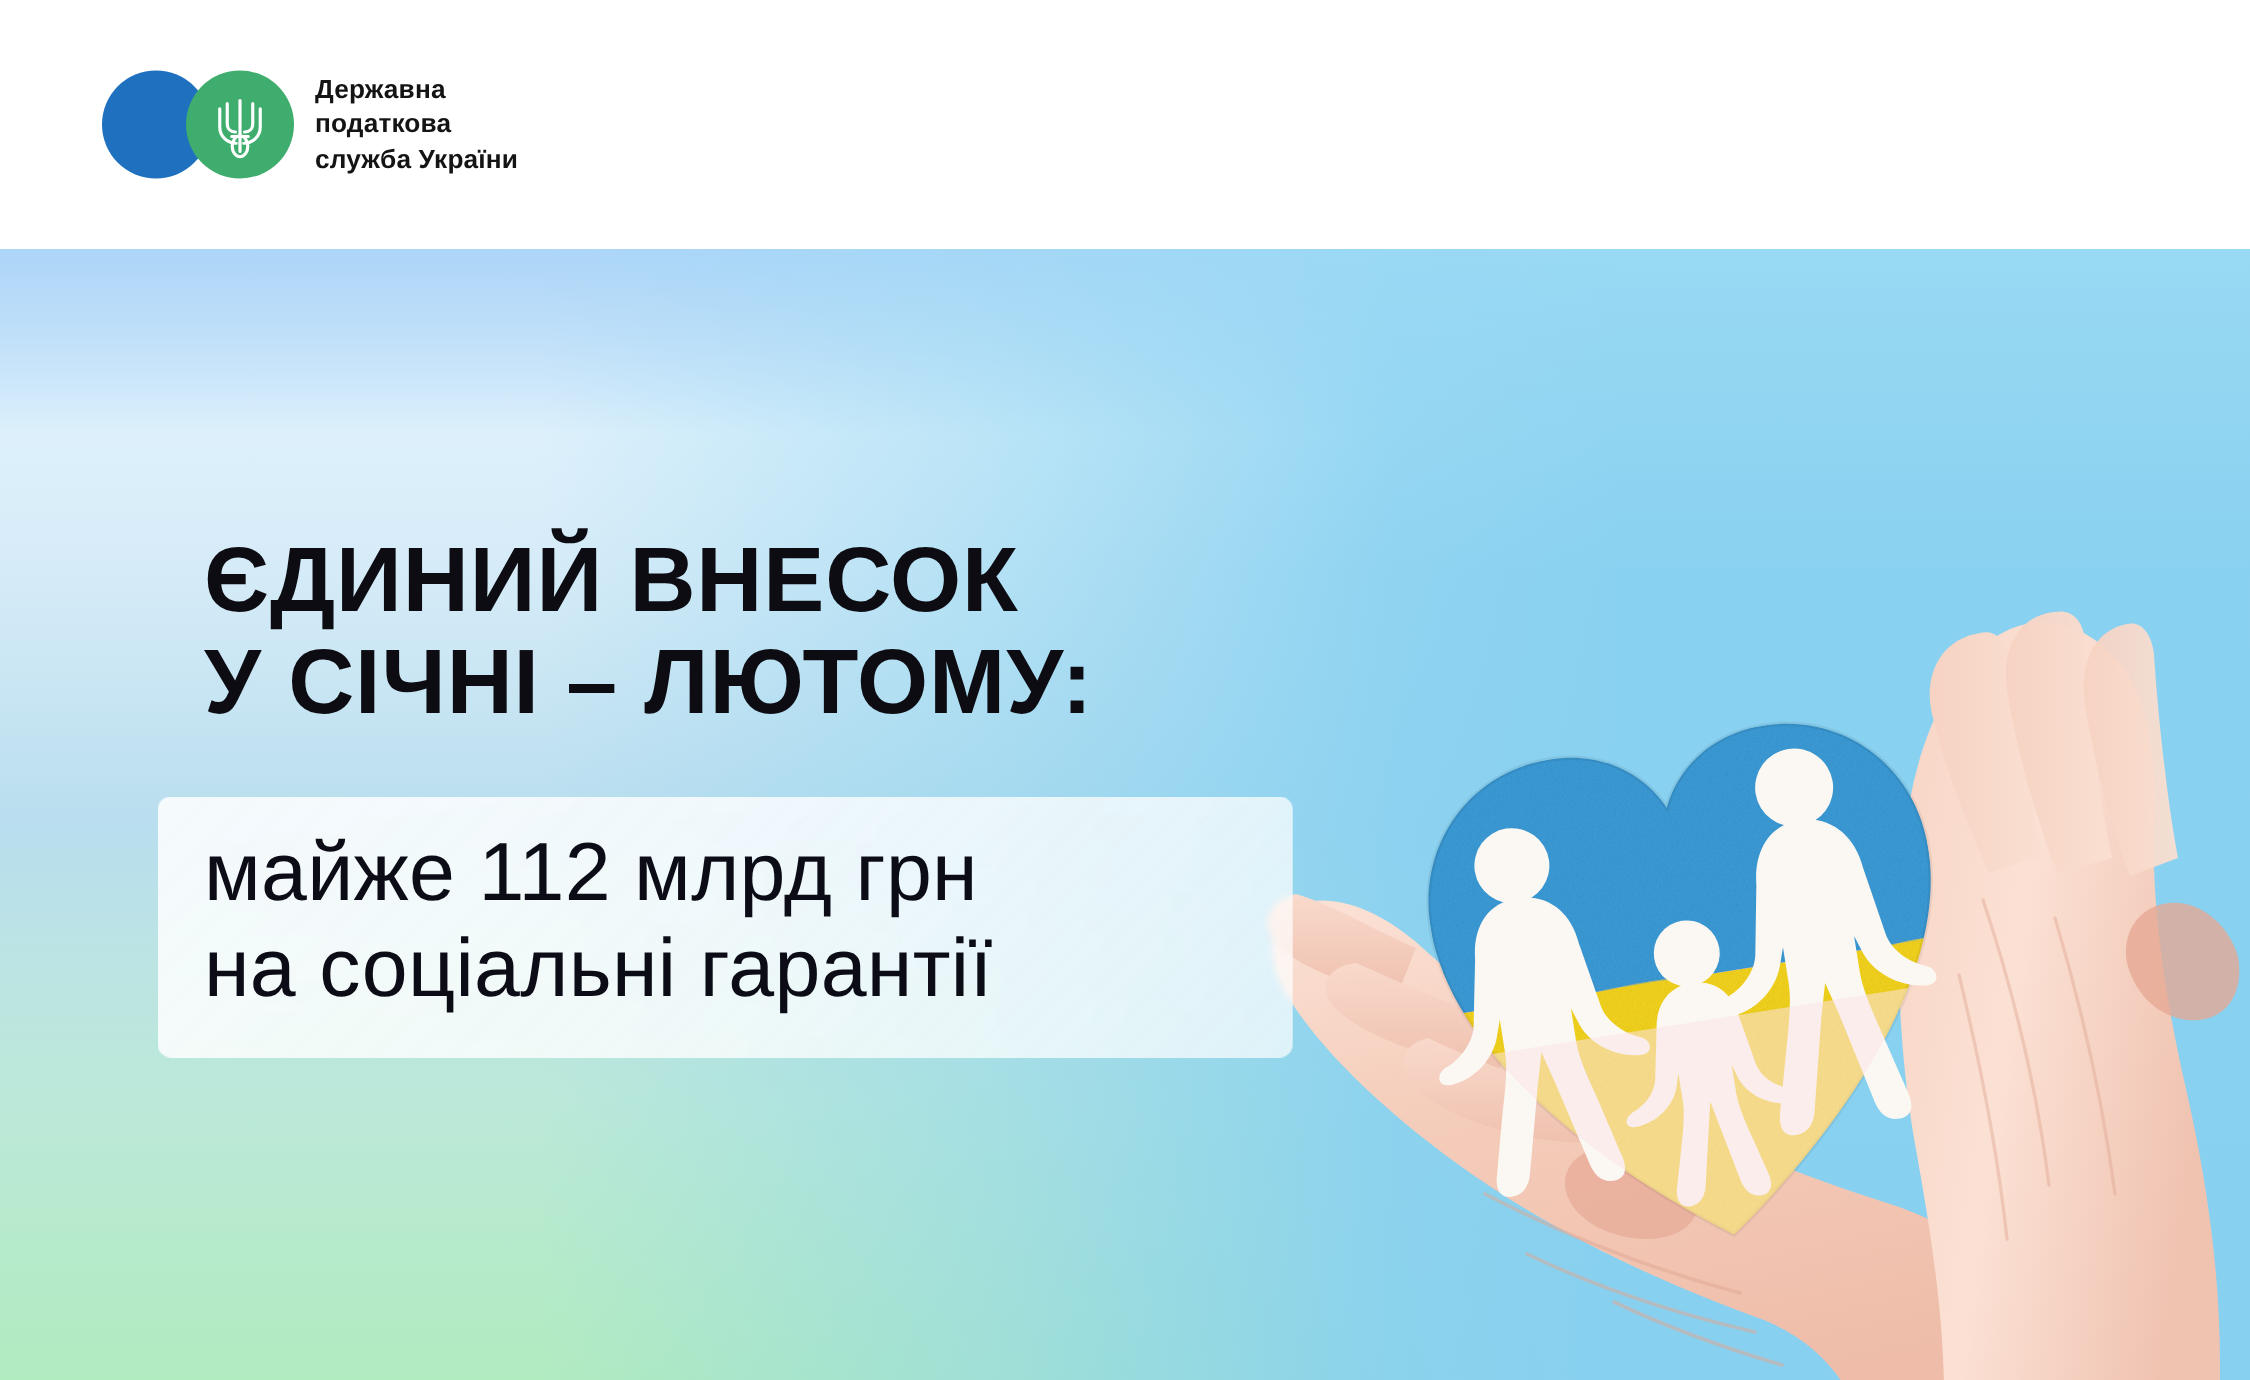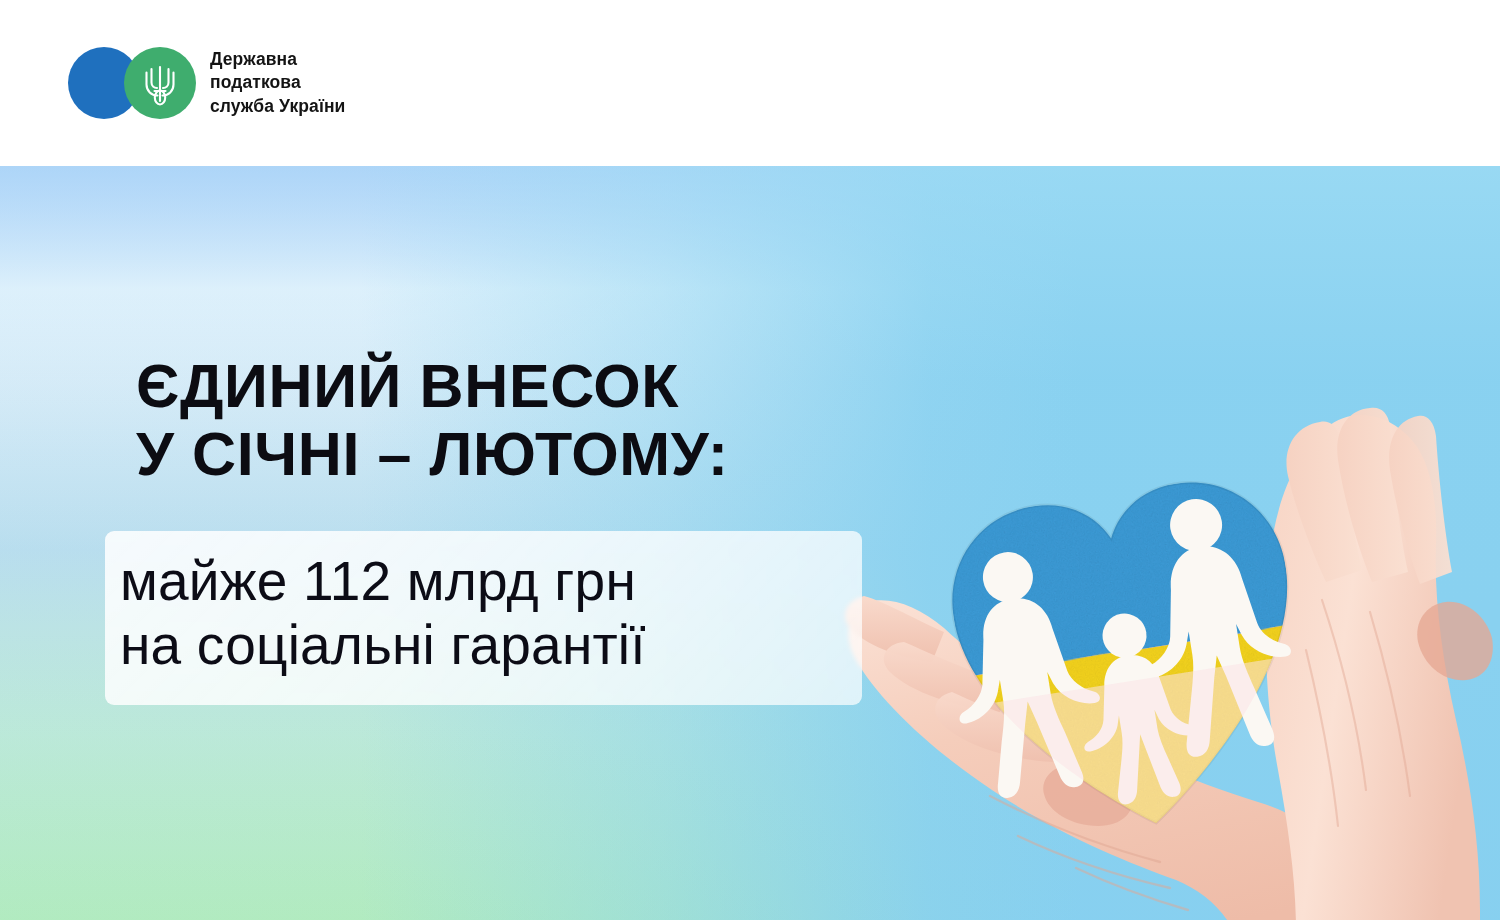--- a/index.html
+++ b/index.html
@@ -91,21 +91,21 @@
   .panel {
     position:absolute; left:105px; top:531px; width:757px; height:174px;
     z-index:20; border-radius:9px;
     background:linear-gradient(135deg,
       rgba(255,255,255,.86) 0%,
       rgba(255,255,255,.80) 45%,
       rgba(255,255,255,.70) 100%);
     backdrop-filter:blur(2px);
   }
   .subhead {
-    position:absolute; left:120px; top:549px; z-index:30;
+    position:absolute; left:136px; top:549px; z-index:30;
     font-size:55px; font-weight:normal; line-height:1.17;
     letter-spacing:.2px; color:#0C0C16; white-space:pre-line;
   }
 </style>
 </head>
 <body>
 
 <div class="poster">
 
   <header class="header">

